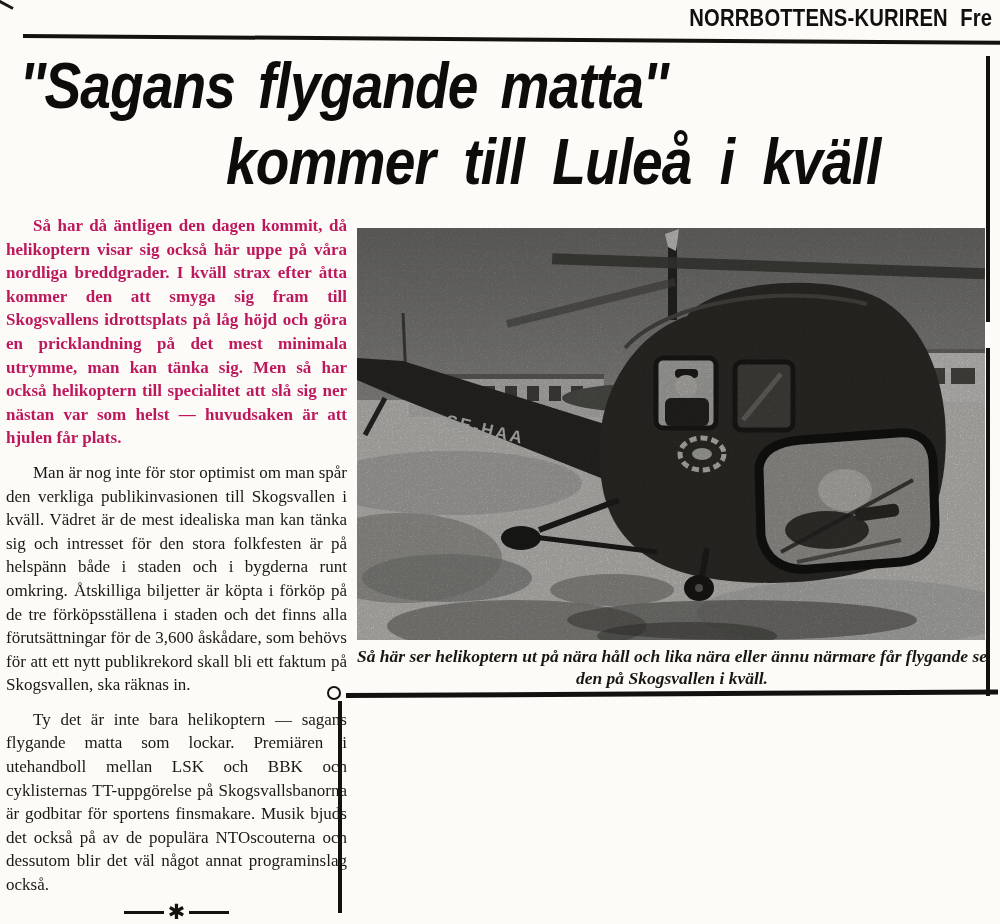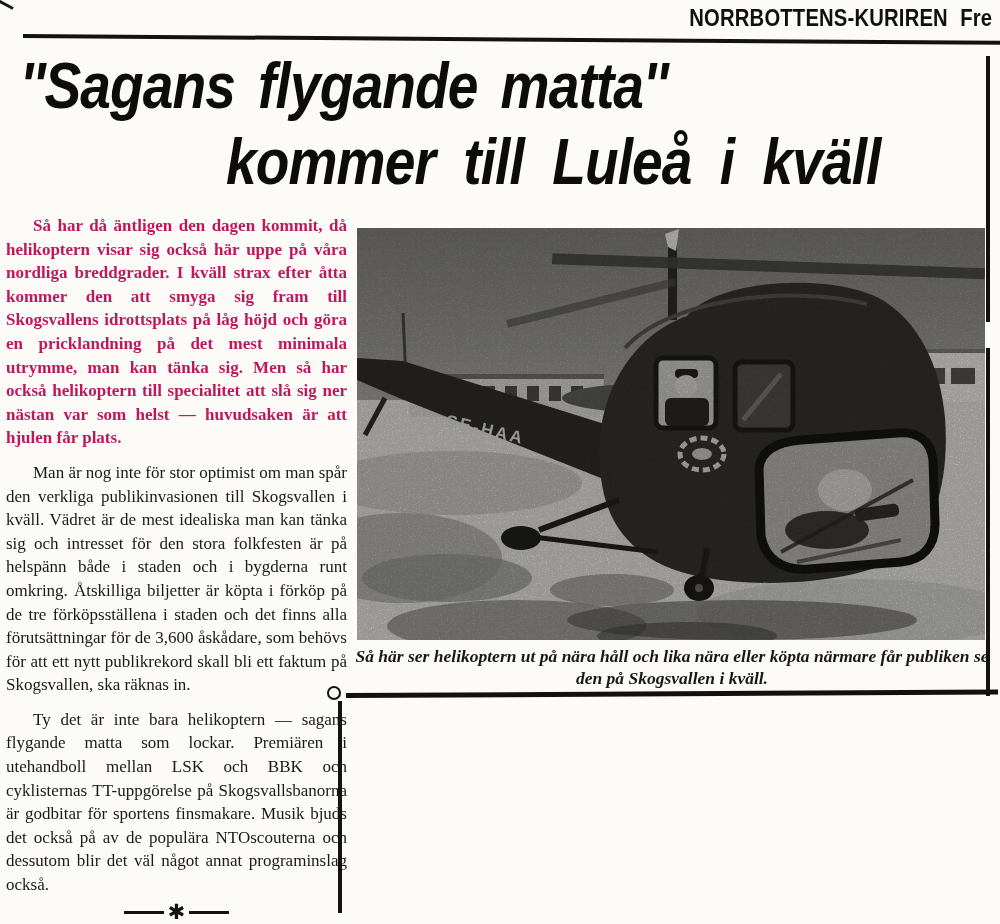--- a/index.html
+++ b/index.html
@@ -206,20 +206,20 @@
       </g>
 
       <ellipse cx="385" cy="392" rx="175" ry="20" fill="#4a4946" opacity=".55"></ellipse>
       <ellipse cx="255" cy="362" rx="62" ry="16" fill="#6b6a66" opacity=".5"></ellipse>
       <ellipse cx="330" cy="408" rx="90" ry="14" fill="#3a3936" opacity=".5"></ellipse>
 
       <rect x="0" y="0" width="628" height="412" filter="url(#grain)" opacity=".32"></rect>
     </svg>
   </div>
 
-  <div class="caption">Så här ser helikoptern ut på nära håll och lika nära eller köpta närmare får publiken se den på Skogsvallen i kväll.</div>
+  <div class="caption">Så här ser helikoptern ut på nära håll och lika nära eller ännu närmare får flygande se den på Skogsvallen i kväll.</div>
   <div class="caption-rule"></div>
   <div class="right-rule-a"></div>
   <div class="right-rule-b"></div>
   <div class="col-divider"></div>
   <div class="ring-ornament"></div>
 
 </div>
 
 </body></html>

